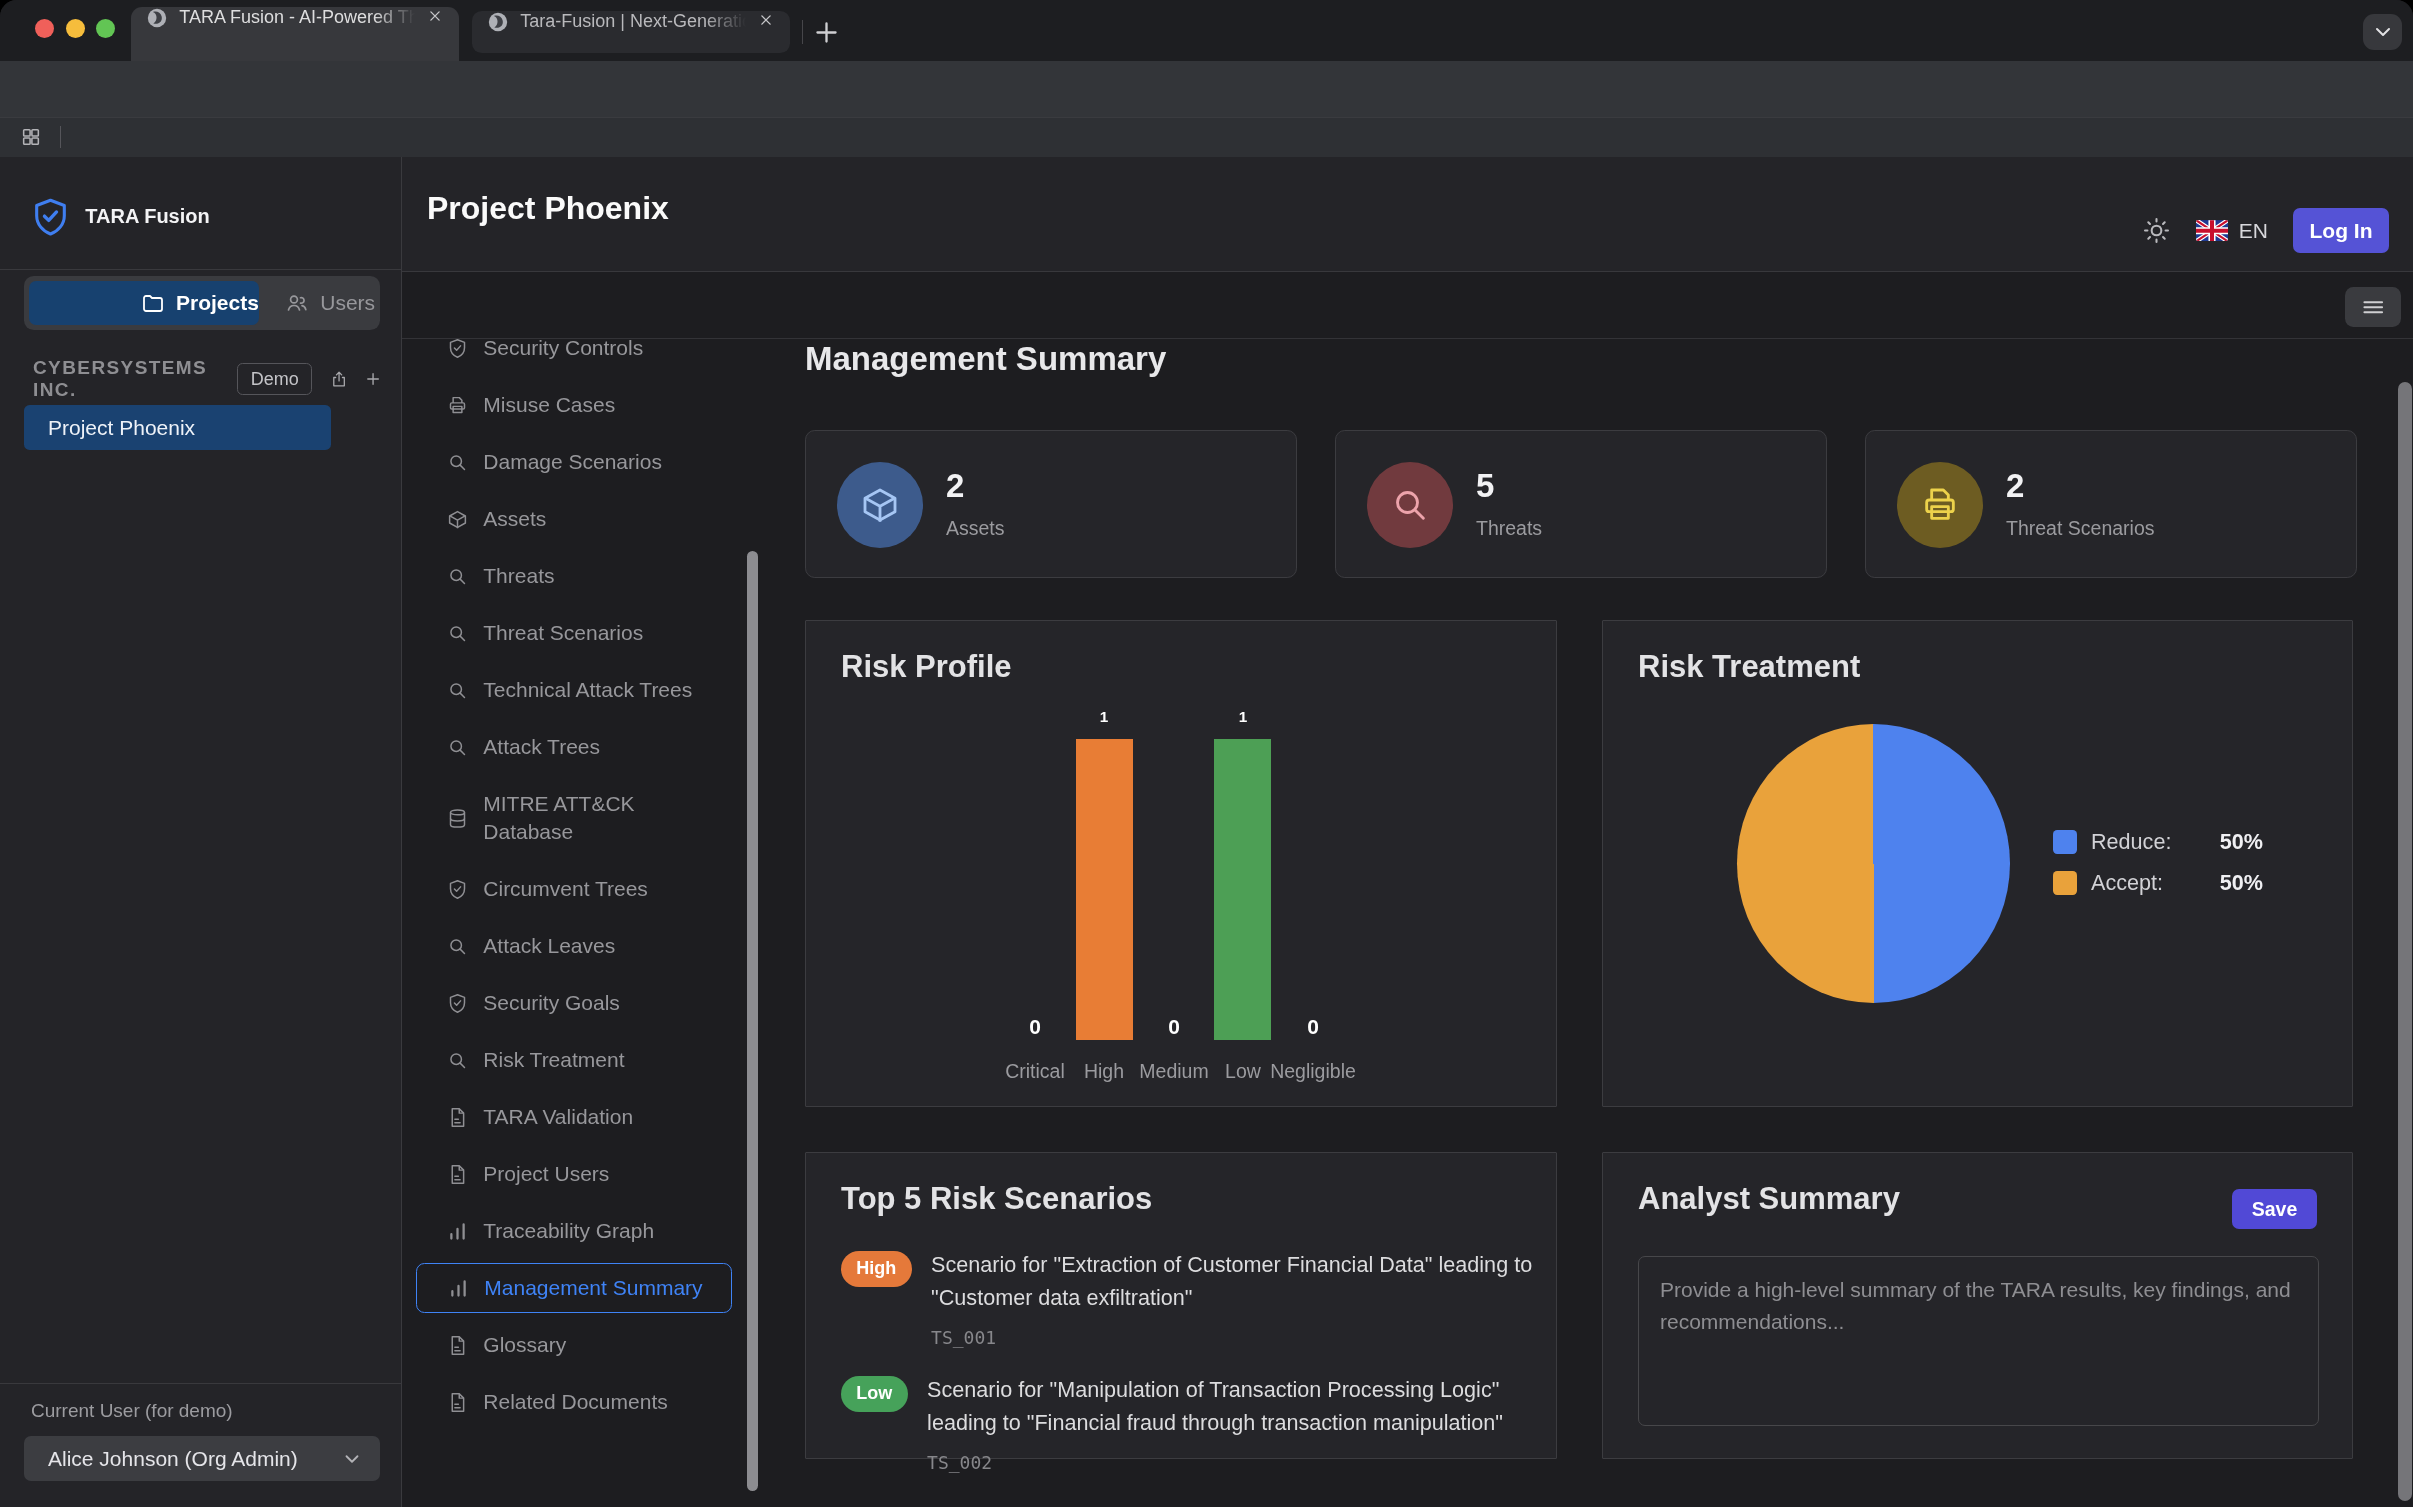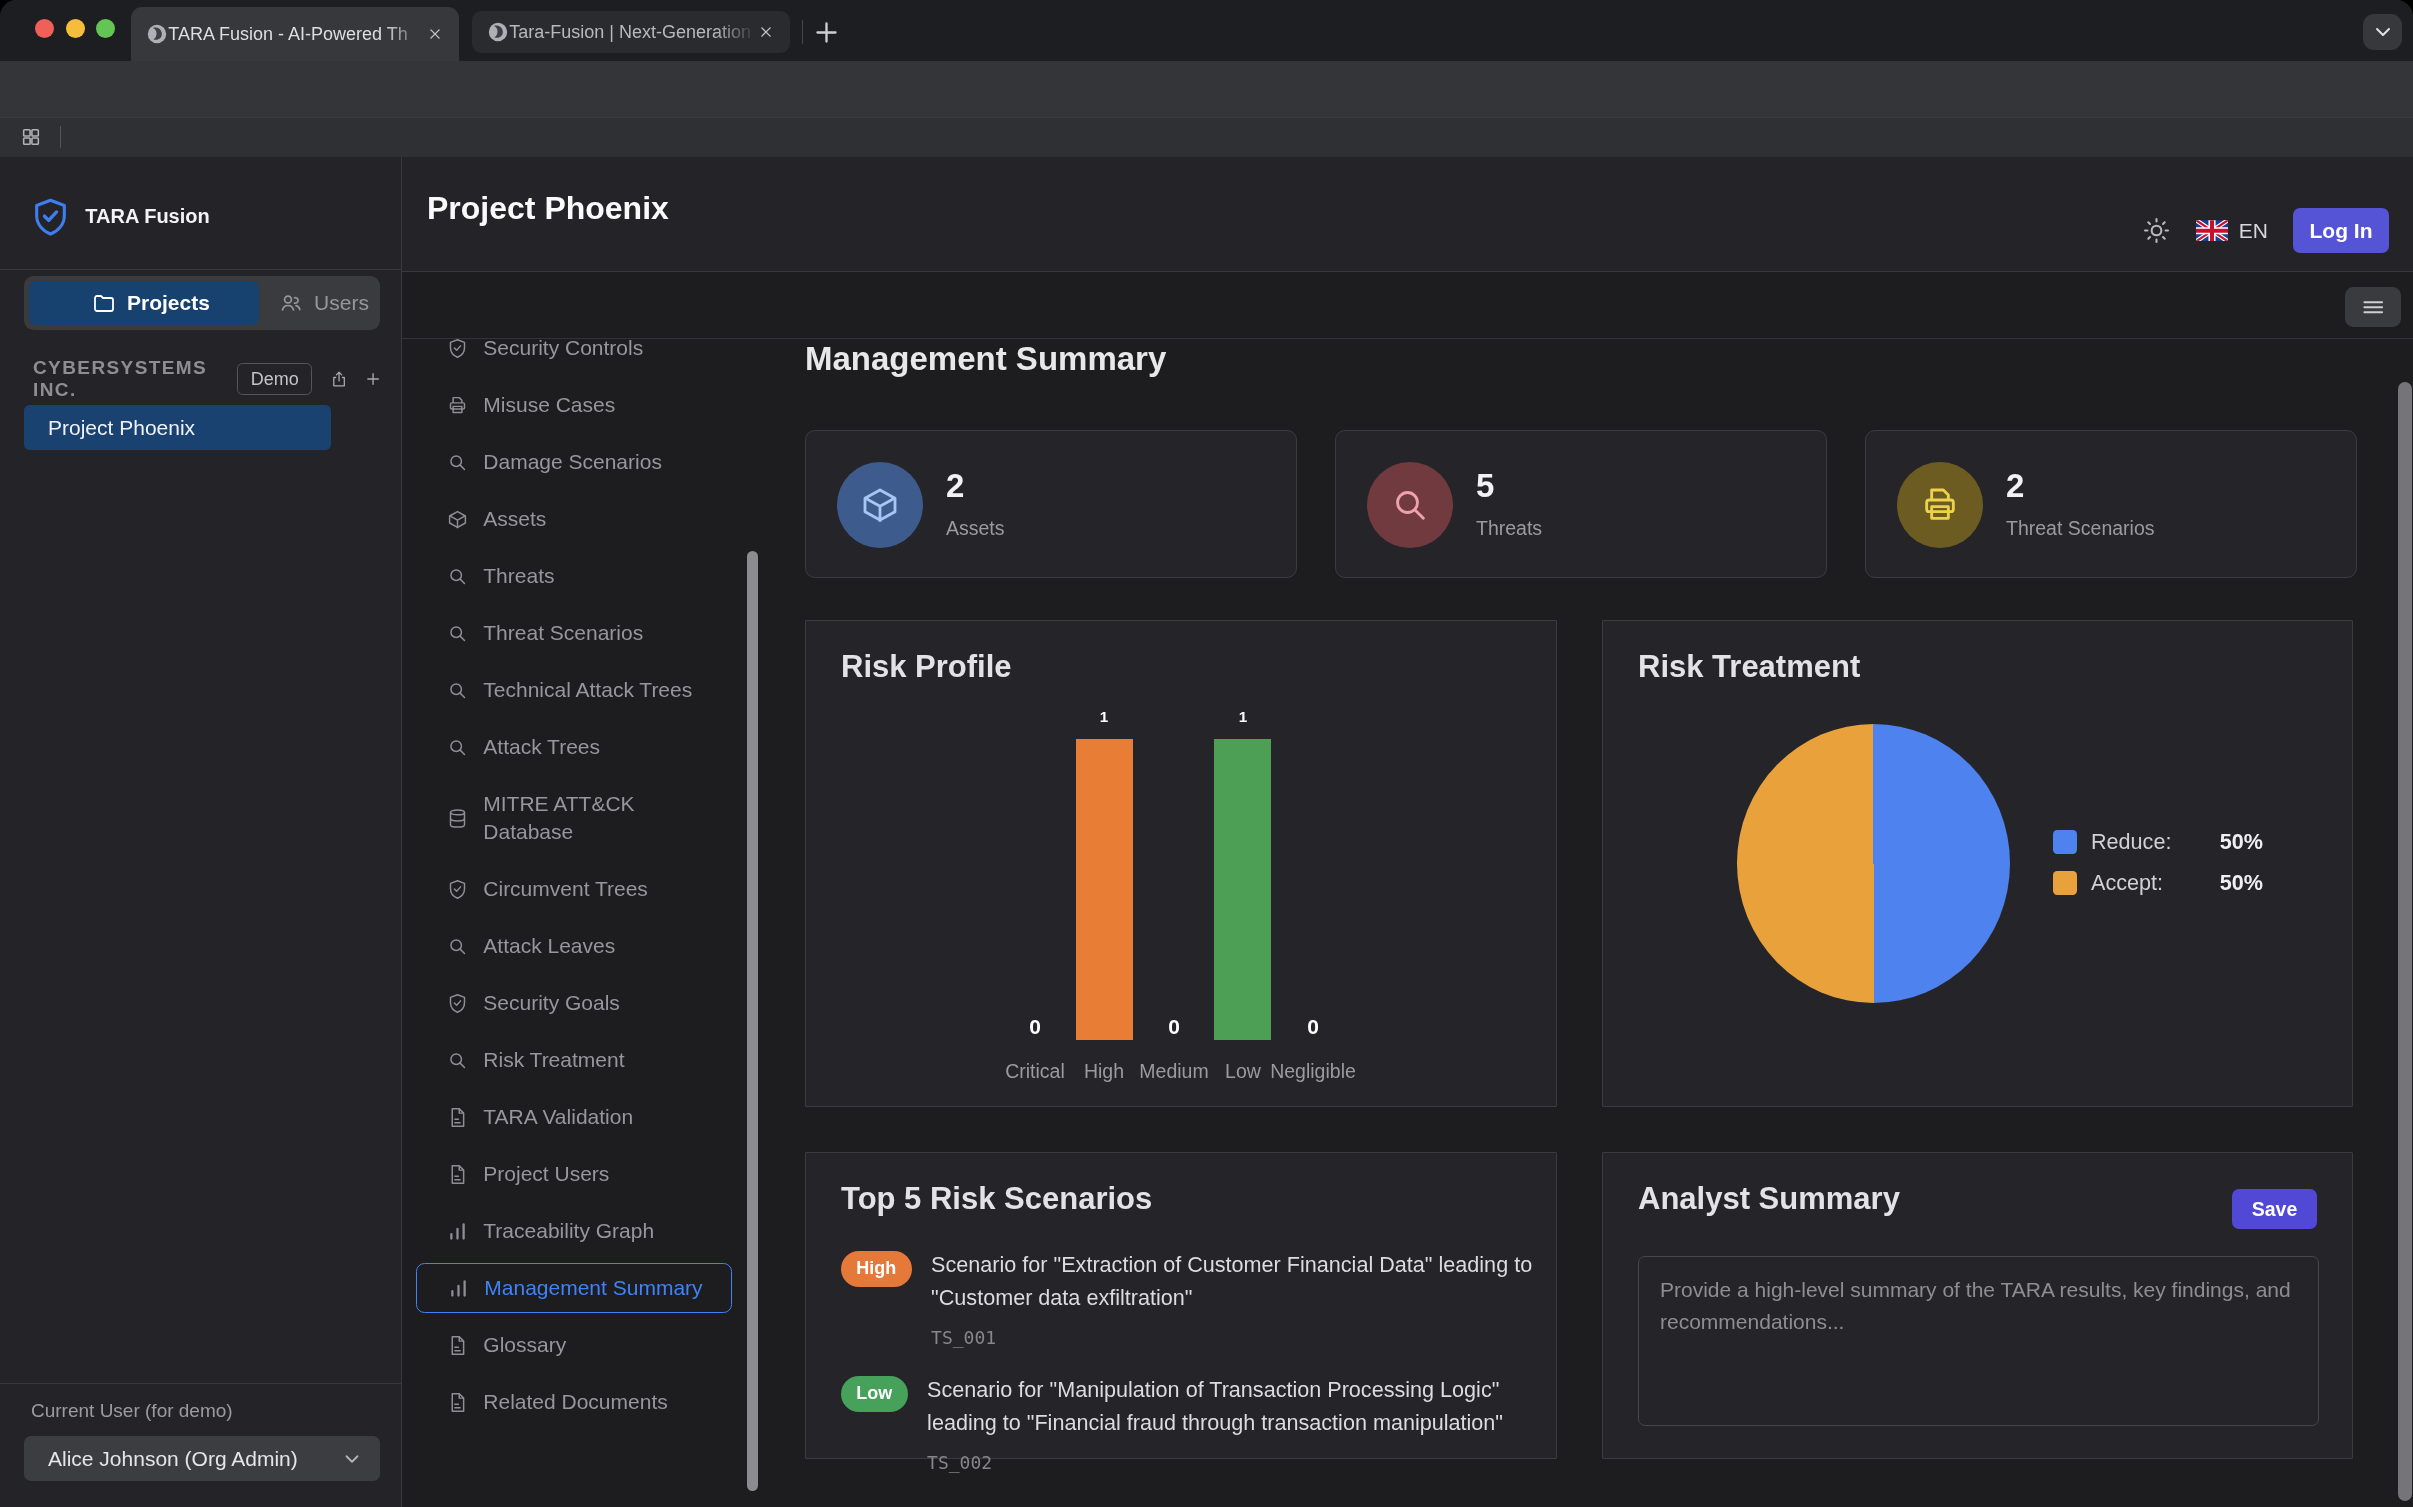--- a/index.html
+++ b/index.html
@@ -4,21 +4,21 @@
 <style>
   html,body{margin:0;padding:0;background:#000;}
   *{box-sizing:border-box;}
   .screen{position:relative;width:2413px;height:1507px;background:#000;font-family:"Liberation Sans",sans-serif;overflow:hidden;}
   .window{position:absolute;inset:0;border-radius:16.7px 16.7px 0 0;overflow:hidden;background:#1d1d20;}
 
   
   .tabstrip{position:absolute;left:0;top:0;width:2413px;height:61px;background:#1d1e21;}
   .tl{position:absolute;top:19px;width:19px;height:19px;border-radius:50%;}
   .tl.red{left:35px;background:#f0605a;} .tl.yellow{left:66px;background:#f6bd3c;} .tl.green{left:96px;background:#62c554;}
-  .tab{position:absolute;display:flex;align-items:center;padding:0 15.3px;}
+  .tab{position:absolute;display:flex;align-items:flex-start;gap:11px;padding:0 15.3px;}
   .tab.active{left:131px;top:7px;width:328px;height:54px;background:#37383c;border-radius:11px 11px 0 0;}
   .tab.inactive{left:472px;top:11px;width:318px;height:42px;background:#2a2b2f;border-radius:9.8px;}
   .tab-title{flex:1;font-size:18px;color:#dededf;white-space:nowrap;overflow:hidden;position:relative;}
   .tab.inactive .tab-title{color:#b9b9bc;}
   .tab-title::after{content:"";position:absolute;right:0;top:0;bottom:0;width:42px;background:linear-gradient(to right,rgba(55,56,60,0),#37383c);}
   .tab.inactive .tab-title::after{background:linear-gradient(to right,rgba(42,43,47,0),#2a2b2f);}
   .favicon{width:22px;height:22px;flex:none;}
   .tab-close{width:18px;height:18px;color:#c6c6c9;flex:none;}
   .tab-divider{position:absolute;left:802px;top:19.5px;width:1.4px;height:24px;background:#46464a;}
   .newtab-btn{position:absolute;left:811px;top:16.7px;width:31px;height:31px;color:#cfcfd2;}
@@ -45,21 +45,21 @@
 
   
   .app{position:absolute;left:0;top:157px;width:2413px;height:1350px;background:#1d1d20;}
 
   .sidebar{position:absolute;left:0;top:0;width:402px;height:1350px;background:#242428;border-right:0.7px solid #3a3a3e;}
   .brand-row{position:absolute;left:31px;top:40px;display:flex;align-items:center;gap:15.3px;}
   .brand-logo{width:39px;height:39px;}
   .brand-name{font-size:20px;font-weight:bold;color:#f3f3f5;}
   .sb-divider{position:absolute;left:0;top:112px;width:402px;height:0.7px;background:#39393d;}
   .seg{position:absolute;left:24px;top:119px;width:356px;height:54px;background:#3a3b3f;border-radius:9.8px;padding:4.9px;display:flex;}
-  .seg-btn{display:flex;align-items:center;justify-content:center;gap:11px;border-radius:7px;font-size:21px;padding-left:14px;}
+  .seg-btn{display:flex;align-items:center;justify-content:flex-end;gap:11px;border-radius:7px;font-size:21px;padding-left:14px;}
   .seg-btn.on{width:230px;background:#17416f;color:#fff;font-weight:bold;}
   .seg-btn.off{flex:1;color:#97979b;}
   .seg-btn svg{width:24px;height:24px;}
   .org-row{position:absolute;left:33px;top:201px;width:349px;height:42px;display:flex;align-items:center;}
   .org-name{font-size:19px;font-weight:bold;letter-spacing:1.4px;color:#8e8e92;}
   .org-badge{margin-left:19.5px;border:1.4px solid #55555a;border-radius:5.6px;padding:4.2px 12.6px;font-size:18px;color:#c4c4c8;}
   .org-ic{width:22px;height:22px;color:#a9a9ad;}
   .org-ic.share{margin-left:18px;} .org-ic.plus{margin-left:15.3px;}
   .proj-item{position:absolute;left:24px;top:248px;width:307px;height:45px;background:#1a4271;border-radius:5.6px;display:flex;align-items:center;padding-left:24px;font-size:21px;color:#eef2f8;}
   .sb-foot-divider{position:absolute;left:0;top:1226px;width:402px;height:0.7px;background:#39393d;}

